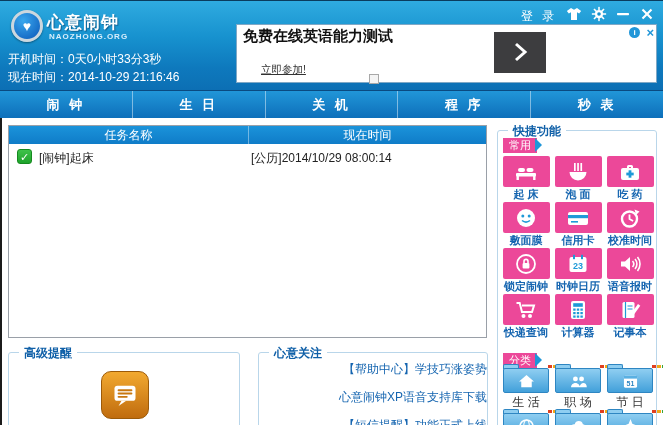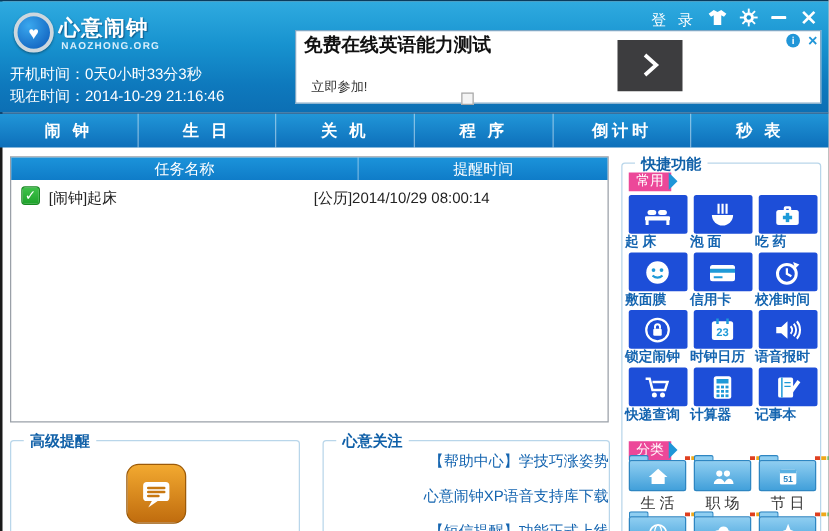--- a/index.html
+++ b/index.html
@@ -20,40 +20,40 @@
   .time-line1{position:absolute;left:8px;top:50px;color:#fff;font-size:12px;}
   .time-line2{position:absolute;left:8px;top:68px;color:#fff;font-size:12px;}
   .login{position:absolute;left:521px;top:7px;color:#fff;font-size:12px;letter-spacing:3px;cursor:pointer;}
   .winbtn{position:absolute;top:4px;width:20px;height:18px;cursor:pointer;}
   .winbtn svg{width:100%;height:100%;fill:#fff;}
   
   .ad{position:absolute;left:236px;top:23px;width:421px;height:59px;background:#fff;
     border:1px solid #7fa8c6;box-sizing:border-box;}
   .ad-title{position:absolute;left:6px;top:2px;font-size:15px;font-weight:bold;color:#111;}
   .ad-line1{position:absolute;left:6px;top:25px;font-size:10.5px;color:#333;}
-  .ad-line2{position:absolute;left:12px;top:38px;font-size:10.5px;color:#333;}
+  .ad-line2{position:absolute;left:24px;top:38px;font-size:10.5px;color:#333;text-decoration:underline;}
   .ad-cta{position:absolute;left:257px;top:7px;width:52px;height:41px;background:#3d3d3f;cursor:pointer;}
   .ad-cta svg{position:absolute;left:14px;top:8px;width:24px;height:24px;stroke:#fff;fill:none;stroke-width:3px;}
   .ad-info{position:absolute;right:16px;top:2px;width:11px;height:11px;border-radius:50%;background:#2196d8;
     color:#fff;font-size:8px;line-height:11px;text-align:center;font-weight:bold;cursor:pointer;}
   .ad-close{position:absolute;right:2px;top:0px;color:#2196d8;font-size:13px;font-weight:bold;cursor:pointer;}
   .ad-check{position:absolute;left:132px;top:49px;width:8px;height:8px;border:1px solid #a8a8a8;background:#f4f4f4;cursor:pointer;}
   
   .navbar{position:absolute;left:0;top:90px;width:663px;height:28px;display:flex;
     background:linear-gradient(180deg,#2196d8,#0d6fba);border-top:1px solid #0a4a80;box-sizing:border-box;}
   .tab{flex:1;color:#fff;font-size:13px;font-weight:bold;text-align:center;line-height:27px;
     letter-spacing:3px;border-right:1px solid rgba(255,255,255,.45);cursor:pointer;}
   .tab:last-child{border-right:none;}
   .tab.active{background:linear-gradient(180deg,#2a68be,#143c86);}
   
   .tasktable{position:absolute;left:8px;top:125px;width:479px;height:213px;
     border:1px solid #9aa0a8;box-sizing:border-box;background:#fff;}
   .thead{display:flex;height:18px;background:linear-gradient(180deg,#1b93da,#0f7cc8);}
   .th{color:#fff;font-size:12px;text-align:center;line-height:18px;}
-  .th1{width:278px;border-right:1px solid rgba(255,255,255,.4);box-sizing:border-box;}
+  .th1{width:240px;border-right:1px solid rgba(255,255,255,.4);box-sizing:border-box;}
   .th2{flex:1;}
   .trow{position:relative;height:26px;cursor:default;}
   .chk{position:absolute;left:8px;top:5px;width:15px;height:15px;border-radius:3px;
     background:linear-gradient(180deg,#3fc24a,#1ea32b);border:1px solid #168a20;box-sizing:border-box;
     color:#fff;font-size:11px;line-height:14px;text-align:center;cursor:pointer;}
   .tname{position:absolute;left:30px;top:6px;font-size:12px;color:#222;}
   .ttime{position:absolute;left:242px;top:6px;font-size:12px;color:#222;}
   
   .gbox{position:absolute;border:1px solid #b9d6ea;border-radius:3px;box-sizing:border-box;background:#fff;}
   .legend{position:absolute;top:-8px;left:10px;background:#fff;padding:0 5px;
@@ -71,23 +71,23 @@
     line-height:15px;padding:0 6px;}
   .tag::after{content:"";position:absolute;right:-12px;top:0;border:7.5px solid transparent;
     border-left:7px solid #1e96d8;}
   .tag-common{top:7px;}
   .tag-cat{top:222px;}
   .grid{position:absolute;left:5px;display:grid;grid-template-columns:repeat(3,46px);
     column-gap:6px;row-gap:1px;}
   .grid-common{top:25px;}
   .grid-cat{top:233px;row-gap:2px;}
   .tile{width:46px;height:45px;position:relative;cursor:pointer;}
-  .tile-icon{width:47px;height:31px;background:#1d4ed8;border-radius:2px;position:relative;}
+  .tile-icon{width:47px;height:31px;background:#ec4899;border-radius:2px;position:relative;}
   .tile-icon svg{position:absolute;left:11px;top:3.5px;width:24px;height:24px;fill:#fff;}
-  .tile-label{width:52px;margin-left:-3px;text-align:left;font-size:11px;font-weight:bold;
+  .tile-label{width:52px;margin-left:-3px;text-align:center;font-size:11px;font-weight:bold;
     color:#1565b0;white-space:nowrap;line-height:14px;}
   .folder{width:66px;height:43px;position:relative;cursor:pointer;}
   .folder-body{position:absolute;top:4px;width:46px;height:25px;border-radius:2px;
     background:linear-gradient(180deg,#8fcef1,#42a0da);border:1px solid #2e86c2;box-sizing:border-box;}
   .folder-tab{position:absolute;top:0;left:0;width:16px;height:5px;border-radius:2px 2px 0 0;
     background:#8fcef1;border:1px solid #2e86c2;border-bottom:none;box-sizing:border-box;}
   .folder-dots{position:absolute;top:1px;right:2px;display:flex;gap:1px;}
   .folder-dots span{width:4px;height:3px;display:block;}
   .folder-body svg{position:absolute;left:12px;top:1.5px;width:21px;height:21px;fill:#fff;}
   .folder-label{position:absolute;top:30px;width:46px;text-align:center;font-size:12px;color:#333;white-space:nowrap;}
@@ -149,28 +149,27 @@
       <div class="ad-close">×</div>
       <div class="ad-check"></div>
     </div>
   </div>
 
   <div class="navbar">
       <div class="tab">闹 钟</div>
       <div class="tab">生 日</div>
       <div class="tab">关 机</div>
       <div class="tab">程 序</div>
-      <div class="tab">倒计时</div>
       <div class="tab">秒 表</div>
     </div>
 
   <div class="tasktable">
     <div class="thead">
       <div class="th th1">任务名称</div>
-      <div class="th th2">提醒时间</div>
+      <div class="th th2">现在时间</div>
     </div>
     <div>
         <div class="trow">
           <span class="chk">✓</span>
           <span class="tname">[闹钟]起床</span>
           <span class="ttime">[公历]2014/10/29 08:00:14</span>
         </div>
       </div>
   </div>
 

